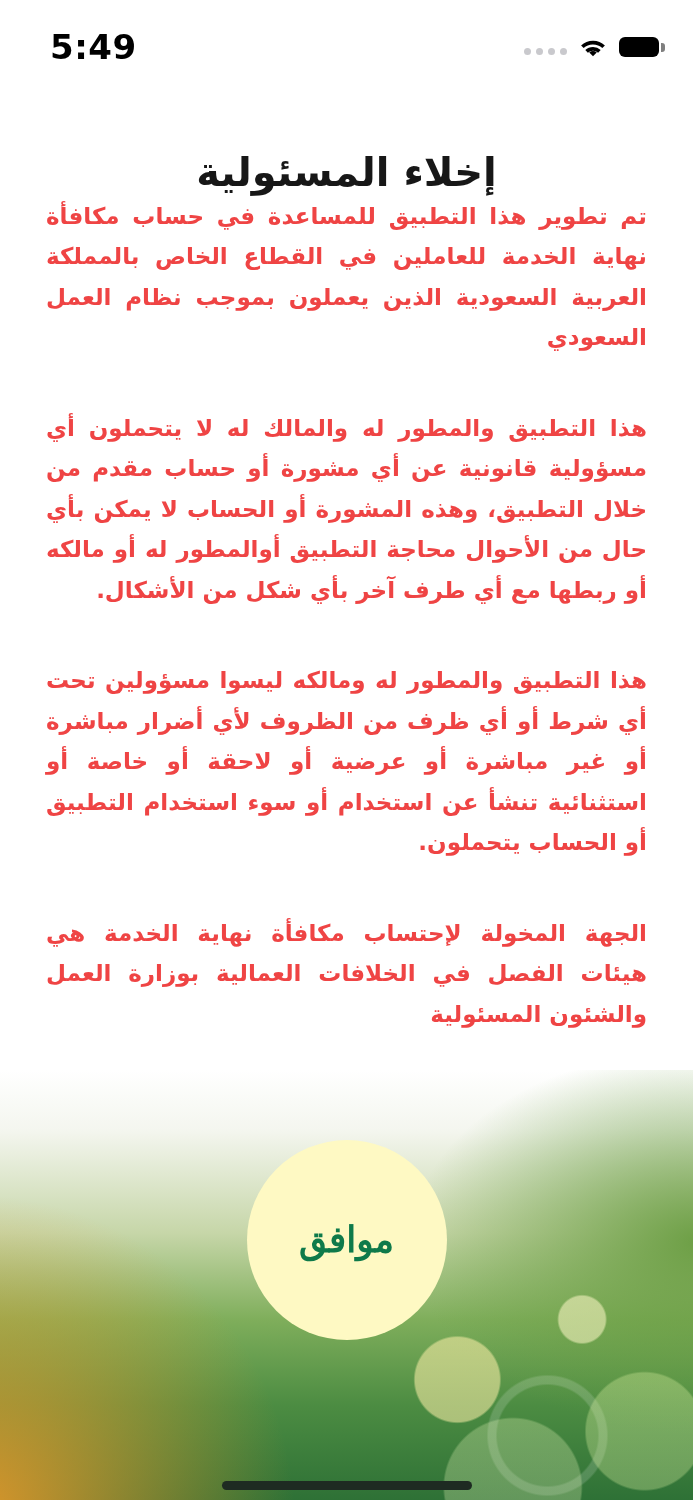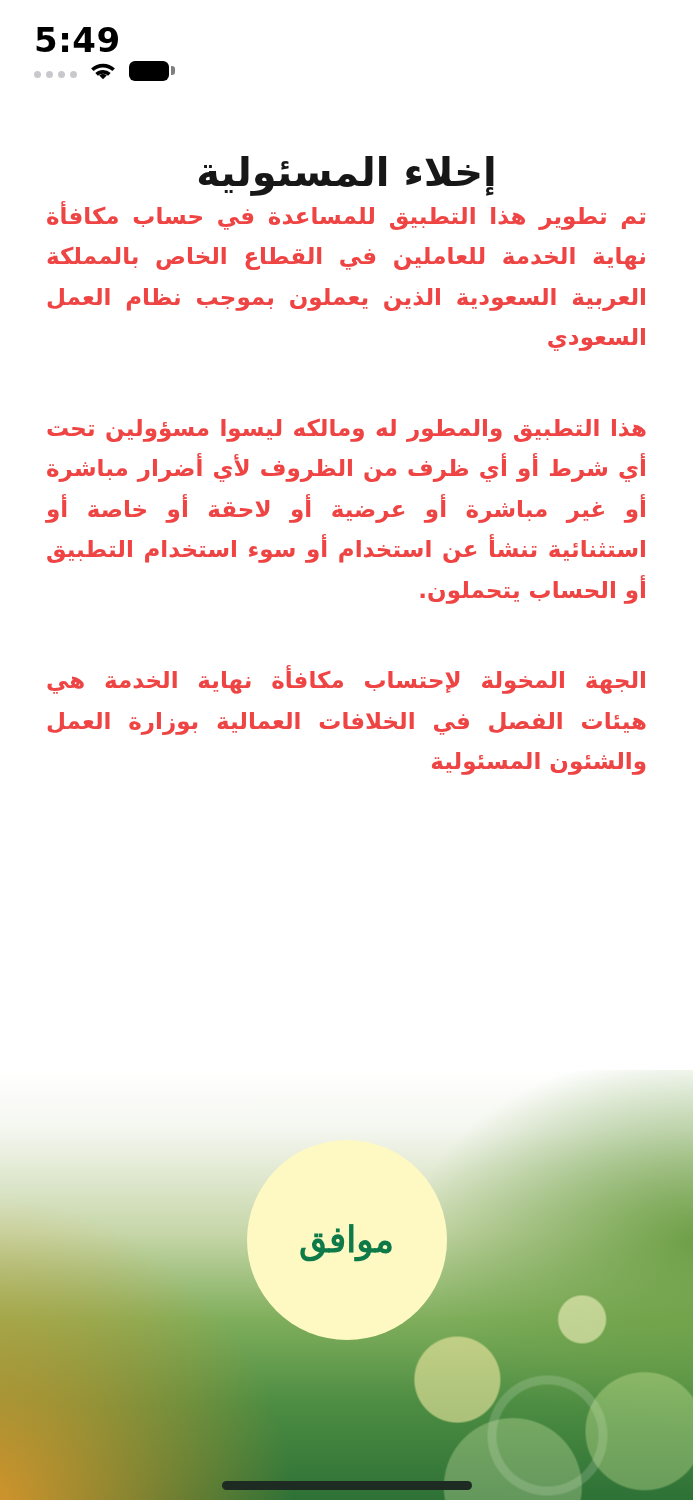--- a/index.html
+++ b/index.html
@@ -8,24 +8,23 @@
     font-family:"DejaVu Sans", sans-serif;
     background:#ffffff;
     position:relative;
     overflow:hidden;
   }
   .screen { position:absolute; inset:0; }
 
   
   .status-bar {
     position:absolute; top:0; left:0; right:0; height:74px;
-    display:flex; justify-content:space-between;
-    padding:20px 28px 0 34px;
+    display:flex; align-items:center; justify-content:space-between;
+    padding:20px 28px 0 50px;
     z-index:10;
-    flex-direction:column;
   }
   .time {
     font-size:34px; font-weight:700; color:#000; letter-spacing:0.5px;
   }
   .status-icons { display:flex; align-items:center; gap:12px; }
   .cell-dots { display:flex; gap:5px; align-items:center; padding-top:8px; }
   .cell-dots i { width:7px; height:7px; border-radius:50%; background:#c9c9cd; display:block; }
   .wifi svg { display:block; }
   .battery { display:flex; align-items:center; }
   .battery-body { width:40px; height:20px; border-radius:6px; background:#000; display:block; }
@@ -117,20 +116,21 @@
         <span class="battery-body"></span>
         <span class="battery-tip"></span>
       </span>
     </span>
   </div>
 
   <h1 class="page-title">إخلاء المسئولية</h1>
 
   <div class="content">
     <p>تم تطوير هذا التطبيق للمساعدة في حساب مكافأة نهاية الخدمة للعاملين في القطاع الخاص بالمملكة العربية السعودية الذين يعملون بموجب نظام العمل السعودي</p>
+    <p>هذا التطبيق والمطور له والمالك له لا يتحملون أي مسؤولية قانونية عن أي مشورة أو حساب مقدم من خلال التطبيق، وهذه المشورة أو الحساب لا يمكن بأي حال من الأحوال محاجة التطبيق أوالمطور له أو مالكه أو ربطها مع أي طرف آخر بأي شكل من الأشكال.</p>
     <p>هذا التطبيق والمطور له ومالكه ليسوا مسؤولين تحت أي شرط أو أي ظرف من الظروف لأي أضرار مباشرة أو غير مباشرة أو عرضية أو لاحقة أو خاصة أو استثنائية تنشأ عن استخدام أو سوء استخدام التطبيق أو الحساب يتحملون.</p>
     <p>الجهة المخولة لإحتساب مكافأة نهاية الخدمة هي هيئات الفصل في الخلافات العمالية بوزارة العمل والشئون المسئولية</p>
   </div>
 
   <button class="agree-button">موافق</button>
 
   <div class="home-indicator"></div>
 
 </div>
 

